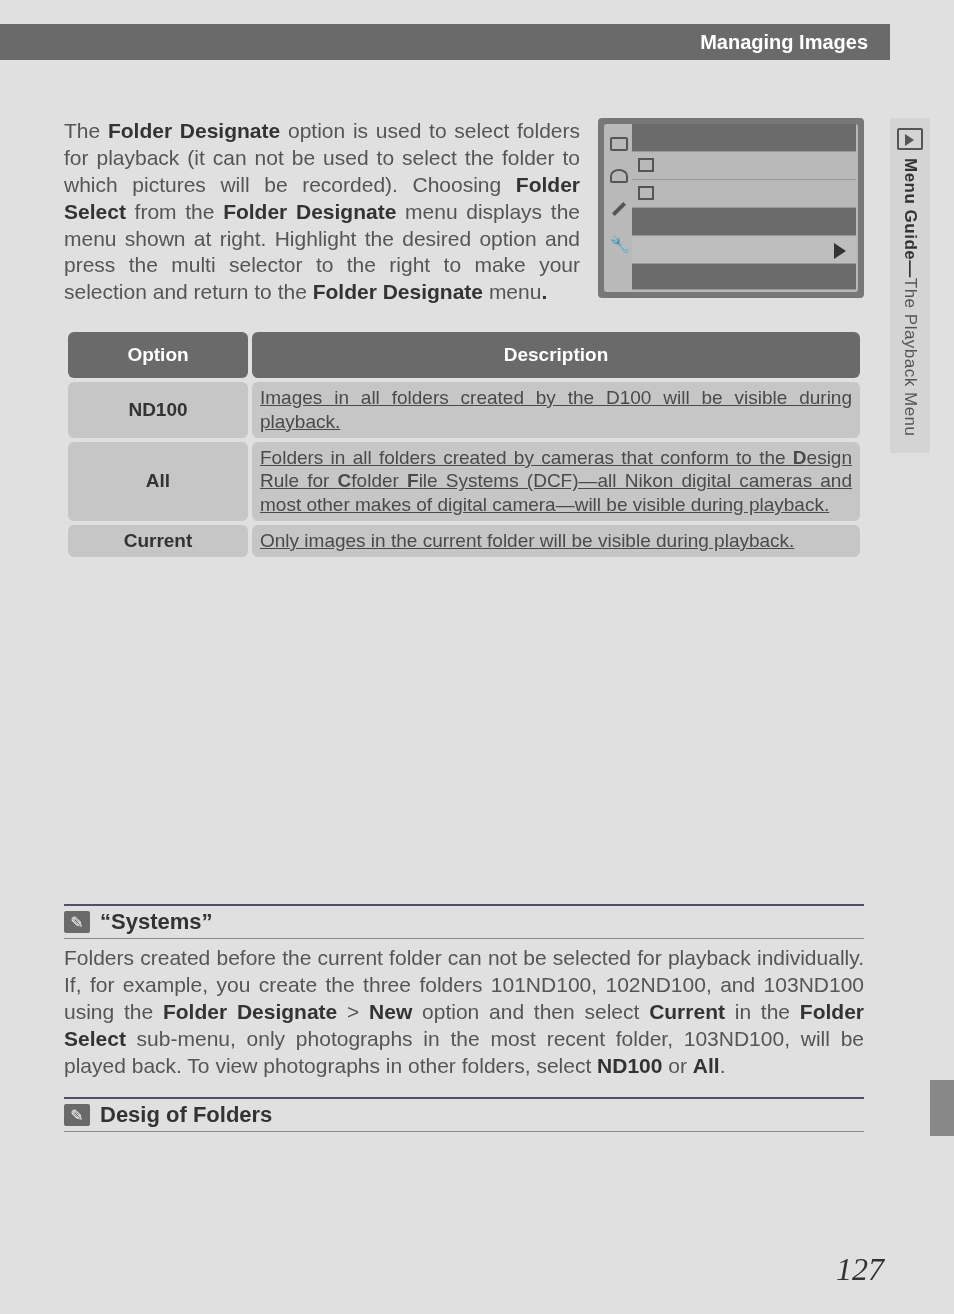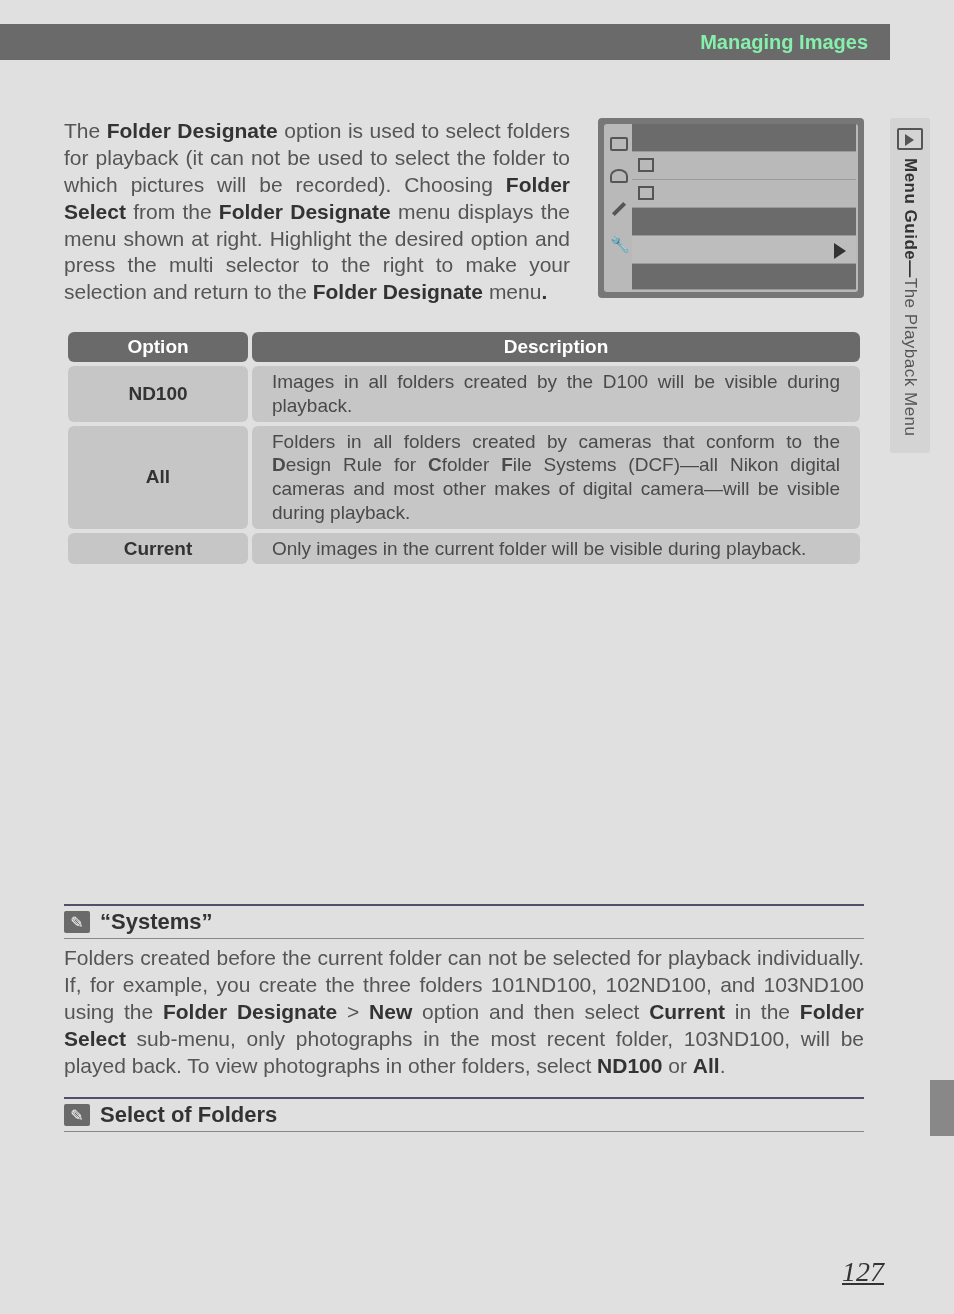--- a/index.html
+++ b/index.html
@@ -21,21 +21,21 @@
     background: #6a6a6a;
     display: flex;
     justify-content: flex-end;
   }
   .header-tab-wrap {
     display: flex;
     align-items: center;
     height: 100%;
   }
   .header-title {
-    color: #86efac;
+    color: #ffffff;
     font-weight: bold;
     font-size: 20px;
     padding-right: 22px;
   }
   .content {
     position: absolute;
     top: 118px;
     left: 64px;
     width: 800px;
   }
@@ -43,21 +43,21 @@
     font-size: 26px;
     font-weight: bold;
     color: #333;
     margin-bottom: 4px;
   }
   .section-heading .italic {
     font-style: italic;
   }
   .intro-row {
     display: flex;
-    gap: 28px;
+    gap: 18px;
   }
   .intro-text {
     flex: 1;
     font-size: 21px;
     line-height: 1.28;
     text-align: justify;
     color: #555;
   }
   .intro-text b { color: #333; }
   .menu-screenshot {
@@ -121,40 +121,41 @@
     margin-top: 22px;
     width: 100%;
     border-collapse: separate;
     border-spacing: 4px;
   }
   .options-table th {
     background: #6a6a6a;
     color: #fff;
     font-size: 19px;
     font-weight: bold;
-    padding: 4px 4px;
+    padding: 12px 4px;
     border-radius: 6px;
   }
   .options-table th.opt { width: 180px; }
   .options-table td {
     background: #c6c6c6;
     border-radius: 6px;
     font-size: 19px;
     line-height: 1.25;
     color: #4a4a4a;
   }
   .options-table td.opt-cell {
     text-align: center;
     font-weight: bold;
     color: #333;
     vertical-align: middle;
   }
   .options-table td.desc-cell {
-    padding: 4px 20px;
+    padding: 4px 8px;
     text-align: justify;
+    text-decoration: underline;
   }
   .note-box {
     margin-top: 18px;
   }
   .note-heading-bar {
     border-top: 2px solid #50506a;
     border-bottom: 1px solid #888;
     padding: 3px 0;
     display: flex;
     align-items: center;
@@ -180,25 +181,24 @@
     line-height: 1.28;
     color: #555;
     text-align: justify;
     padding-top: 6px;
   }
   .note-body b { color: #333; }
   .page-number {
     position: absolute;
     bottom: 26px;
     right: 70px;
-    font-size: 28px;
+    font-size: 32px;
     font-style: italic;
     font-family: Georgia, serif;
     color: #333;
-    text-decoration: underline;
   }
   .side-tab {
     position: absolute;
     right: 24px;
     top: 118px;
     width: 40px;
     background: #d4d4d4;
     border-radius: 2px;
     padding: 10px 0 16px 0;
     display: flex;
@@ -325,18 +325,18 @@
       <span class="note-title">“Systems”</span>
     </div>
     <p class="note-body">
       <span>Folders created before the current folder can not be selected for playback individually. If, for example, you create the three folders 101ND100, 102ND100, and 103ND100 using the </span><b>Folder Designate</b><span> &gt; </span><b>New</b><span> option and then select </span><b>Current</b><span> in the </span><b>Folder Select</b><span> sub-menu, only photographs in the most recent folder, 103ND100, will be played back.  To view photographs in other folders, select </span><b>ND100</b><span> or </span><b>All</b><span>.</span>
     </p>
   </div>
 
   <div class="note-box">
     <div class="note-heading-bar">
       <span class="note-icon">✎</span>
-      <span class="note-title">Select of Folders</span>
+      <span class="note-title">Desig of Folders</span>
     </div>
   </div>
 </div>
 
 <div class="page-number">127</div>
 
 </body></html>

